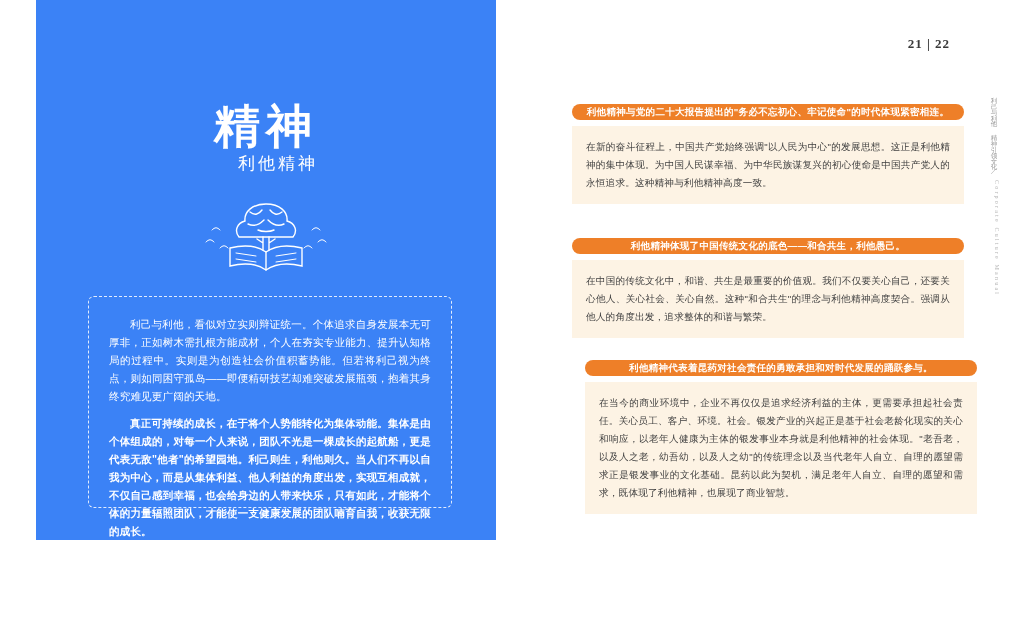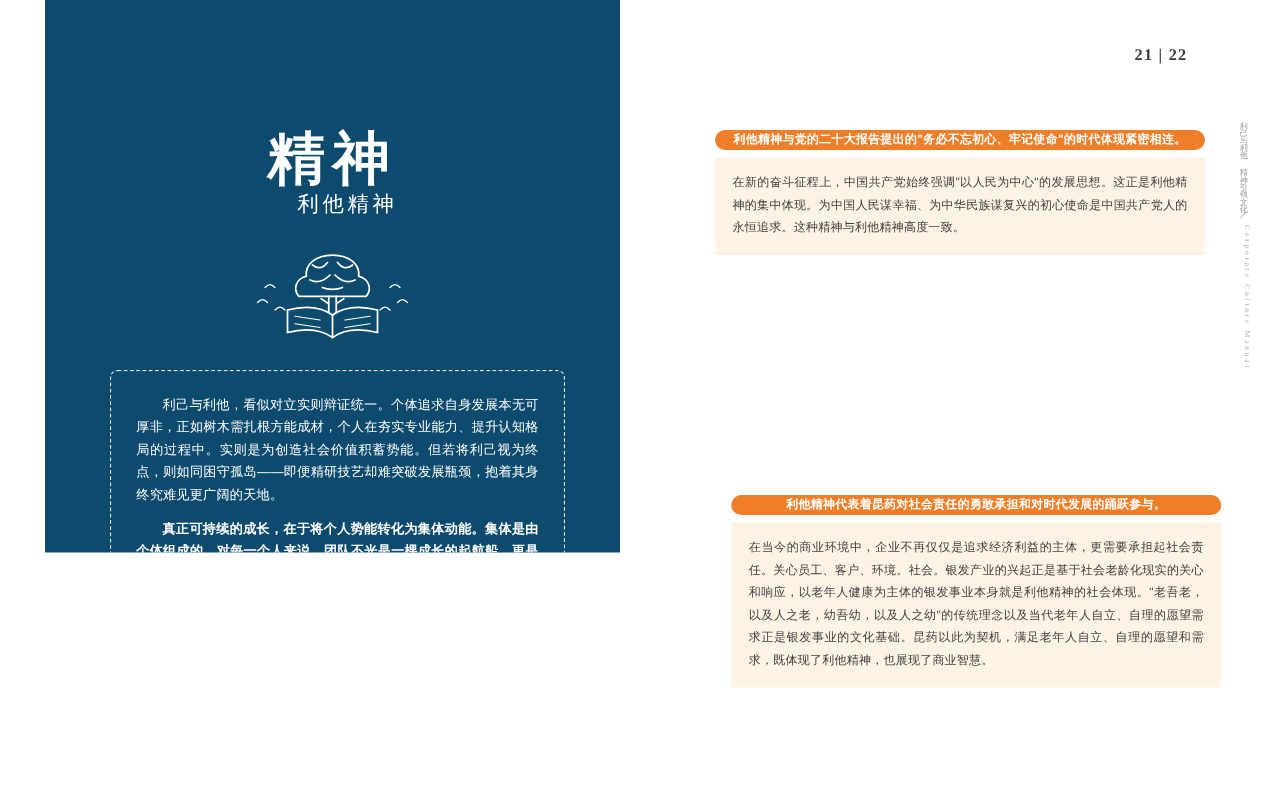--- a/index.html
+++ b/index.html
@@ -19,22 +19,22 @@
     height: 628px;
     background: #ffffff;
   }
 
   
   .left-panel {
     position: absolute;
     left: 36px;
     top: 0;
     width: 460px;
-    height: 442px;
-    background: #0c4a6e;
+    height: 540px;
+    background: #3b82f6;
     overflow: hidden;
   }
   .big-title {
     position: absolute;
     left: 0;
     top: 96px;
     width: 460px;
     text-align: center;
     color: #ffffff;
     font-size: 46px;
@@ -121,21 +121,21 @@
     font-size: 6px;
     color: #b5b5b5;
     letter-spacing: 2.2px;
     height: 150px;
     font-family: "Liberation Serif", serif;
   }
 
   .section { position: absolute; left: 0; width: 392px; }
   .s1 { top: 104px; }
   .s2 { top: 238px; }
-  .s3 { top: 396px; padding-left: 13px; }
+  .s3 { top: 360px; padding-left: 13px; }
 
   .sec-head {
     background: #ee7f28;
     color: #ffffff;
     font-size: 9.5px;
     font-weight: bold;
     line-height: 16px;
     height: 16px;
     border-radius: 8px;
     text-align: center;
@@ -203,20 +203,26 @@
     <div class="side-vertical">利 己 与 利 他 · 精 神 引 领 文 化 ／</div>
     <div class="side-vertical-en">Corporate Culture Manual</div>
 
     <div class="section s1">
       <div class="sec-head">利他精神与党的二十大报告提出的"务必不忘初心、牢记使命"的时代体现紧密相连。</div>
       <div class="sec-body">
         <p>在新的奋斗征程上，中国共产党始终强调"以人民为中心"的发展思想。这正是利他精神的集中体现。为中国人民谋幸福、为中华民族谋复兴的初心使命是中国共产党人的永恒追求。这种精神与利他精神高度一致。</p>
       </div>
     </div>
 
+    <div class="section s2">
+      <div class="sec-head">利他精神体现了中国传统文化的底色——和合共生，利他愚己。</div>
+      <div class="sec-body">
+        <p>在中国的传统文化中，和谐、共生是最重要的价值观。我们不仅要关心自己，还要关心他人、关心社会、关心自然。这种"和合共生"的理念与利他精神高度契合。强调从他人的角度出发，追求整体的和谐与繁荣。</p>
+      </div>
+    </div>
 
     <div class="section s3">
       <div class="sec-head">利他精神代表着昆药对社会责任的勇敢承担和对时代发展的踊跃参与。</div>
       <div class="sec-body">
         <p>在当今的商业环境中，企业不再仅仅是追求经济利益的主体，更需要承担起社会责任。关心员工、客户、环境。社会。银发产业的兴起正是基于社会老龄化现实的关心和响应，以老年人健康为主体的银发事业本身就是利他精神的社会体现。"老吾老，以及人之老，幼吾幼，以及人之幼"的传统理念以及当代老年人自立、自理的愿望需求正是银发事业的文化基础。昆药以此为契机，满足老年人自立、自理的愿望和需求，既体现了利他精神，也展现了商业智慧。</p>
       </div>
     </div>
   </div>
 
 </div>

